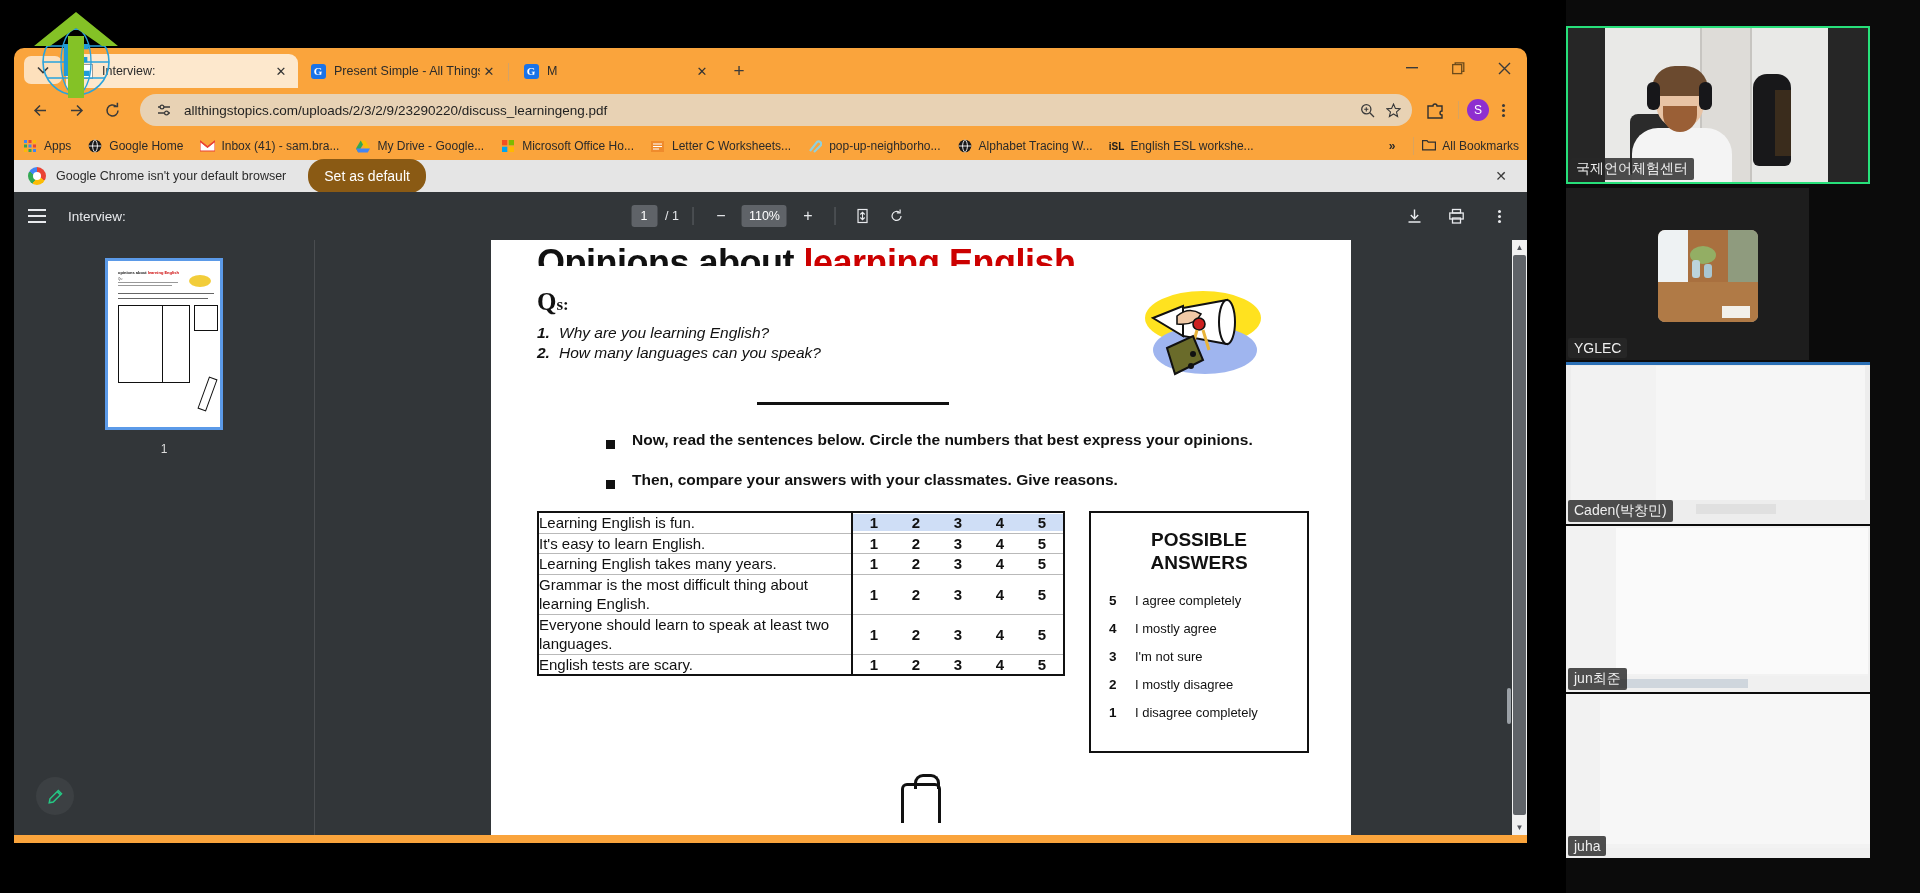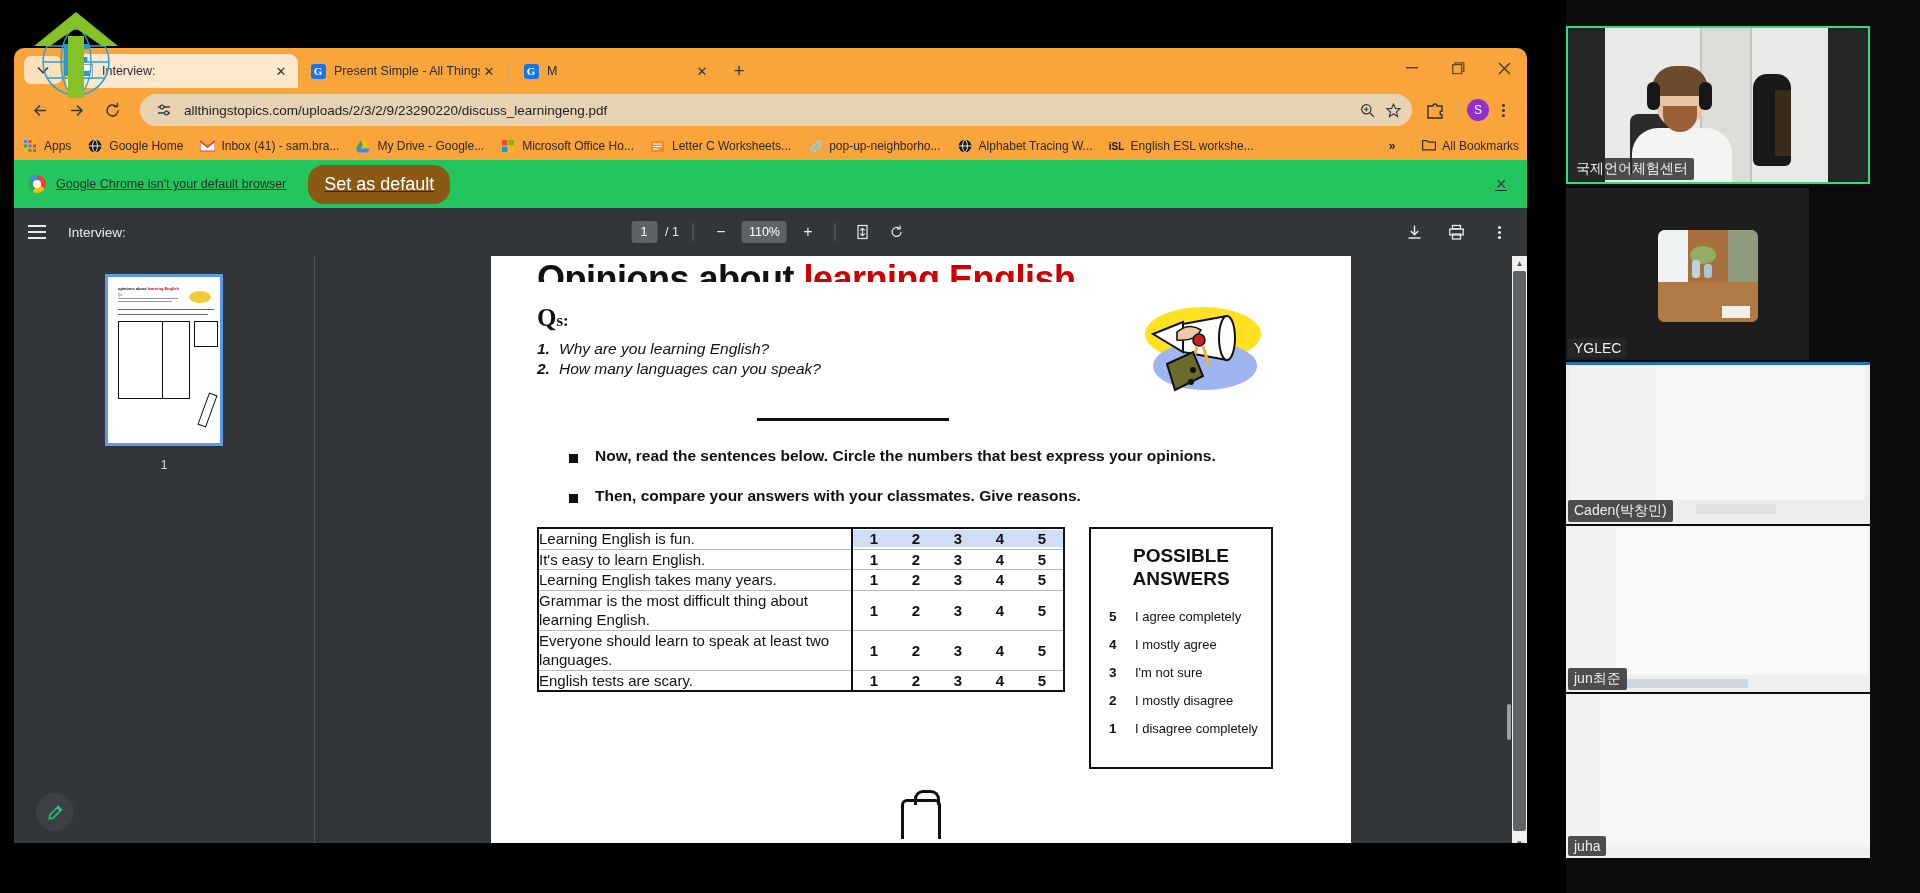--- a/index.html
+++ b/index.html
@@ -61,29 +61,29 @@
 
   
   .bookmarks { height:28px; display:flex; padding:0 8px;
     font-size:12px; color:#2a2a2a; overflow:hidden; }
   .bm { display:flex; align-items:center; margin-right:16px; white-space:nowrap; flex:0 0 auto;}
   .bm .bi { width:16px;height:16px;margin-right:6px;display:flex;align-items:center;
     justify-content:center;flex:0 0 auto;}
   .bm-right { margin-left:auto; display:flex; align-items:center; flex:0 0 auto; }
 
   
-  .infobar { height:48px; background:#22c55e; display:flex; align-items:center;
-    padding:0 14px; font-size:12.5px; color:#2b2b2b;text-decoration:underline; }
+  .infobar { height:32px; background:#e5e5e5; display:flex; align-items:center;
+    padding:0 14px; font-size:12.5px; color:#2b2b2b; }
   .chrome-logo { width:18px;height:18px;border-radius:50%;margin-right:10px;flex:0 0 auto;
     background:conic-gradient(#ea4335 0 33%, #fbbc05 33% 58%, #34a853 58% 83%, #4285f4 83% 100%);
     position:relative;}
   .chrome-logo::after{content:"";position:absolute;left:5px;top:5px;width:8px;height:8px;
     border-radius:50%;background:#fff;}
   .setdefault { margin-left:22px; background:#8a5a14; color:#fff; border-radius:16px;
-    padding:9px 16px; font-size:18px; }
+    padding:9px 16px; font-size:14px; }
   .infobar-x { margin-left:auto; font-size:14px; color:#3a3a3a; width:24px;height:24px;
     display:flex;align-items:center;justify-content:center;}
 
   
   .pdfwrap { position:relative; height:calc(795px - 40px - 44px - 28px - 40px);
     background:#323639; }
   .pdf-toolbar { height:48px; background:#323639; display:flex; align-items:center;
     padding:0 14px; color:#e8eaed; }
   .hamb { width:26px;height:26px;display:flex;flex-direction:column;justify-content:center;
     gap:4px; margin-right:14px;}
@@ -132,36 +132,36 @@
   .qs-label{font-size:25px;font-weight:bold;color:#111;font-family:"Liberation Serif",serif;}
   .qs-label small{font-size:17px;}
   .qs-list{margin-top:7px;}
   .qs-item{display:flex;font-style:italic;font-size:15.5px;color:#111;line-height:1.28;
     font-family:"Liberation Sans",sans-serif;}
   .qs-item b{font-style:italic;font-weight:bold;width:22px;flex:0 0 auto;}
   .megaphone{width:150px;height:92px;position:relative;flex:0 0 auto;margin-right:24px;}
   .hr-short{width:192px;height:3px;background:#111;margin:22px auto 0 220px;}
 
   .bullets{margin-top:26px;padding-left:32px;}
-  .bullet{display:flex;align-items:center;font-weight:bold;font-size:15.5px;color:#111;
-    margin-bottom:22px;}
+  .bullet{display:flex;align-items:flex-end;font-weight:bold;font-size:15.5px;color:#111;
+    margin-bottom:22px;margin-left:37px;}
   .bullet .sq{width:9px;height:9px;background:#111;margin:5px 17px 0 0;flex:0 0 auto;}
 
   .lower{display:flex;margin-top:6px;align-items:flex-start;}
   table.survey{border-collapse:collapse;width:528px;border:2px solid #111;flex:0 0 auto;}
   table.survey td{border-bottom:1px solid #b9b9b9;padding:0;}
   table.survey tr:last-child td{border-bottom:none;}
   td.stmt{font-size:15px;color:#111;padding:12px 10px 12px 14px;line-height:1.3;
     border-right:2px solid #111;width:320px;}
   td.nums{padding:0;}
   .numrow{display:flex;align-items:center;height:100%;}
   .num{width:42px;text-align:center;font-weight:bold;font-size:15px;color:#111;}
   .num.sel{background:#cfdef6;}
 
-  .answers{width:184px;border:2px solid #111;margin-left:24px;padding:16px 0 18px 0;flex:0 0 auto;}
+  .answers{width:220px;border:2px solid #111;margin-left:24px;padding:16px 0 18px 0;flex:0 0 auto;}
   .answers h3{text-align:center;font-size:19px;font-weight:bold;color:#111;line-height:1.2;}
   .ans-list{margin-top:18px;padding-left:18px;}
   .ans-item{display:flex;font-size:13px;color:#111;margin-bottom:13px;}
   .ans-item b{width:26px;flex:0 0 auto;font-size:13.5px;}
   .suitcase{width:40px;height:40px;border:3px solid #111;border-radius:6px 6px 0 0;
     margin:30px auto 0 auto;border-bottom:none;position:relative;}
   .suitcase::before{content:"";position:absolute;left:10px;top:-12px;width:20px;height:12px;
     border:3px solid #111;border-bottom:none;border-radius:9px 9px 0 0;}
 
   

